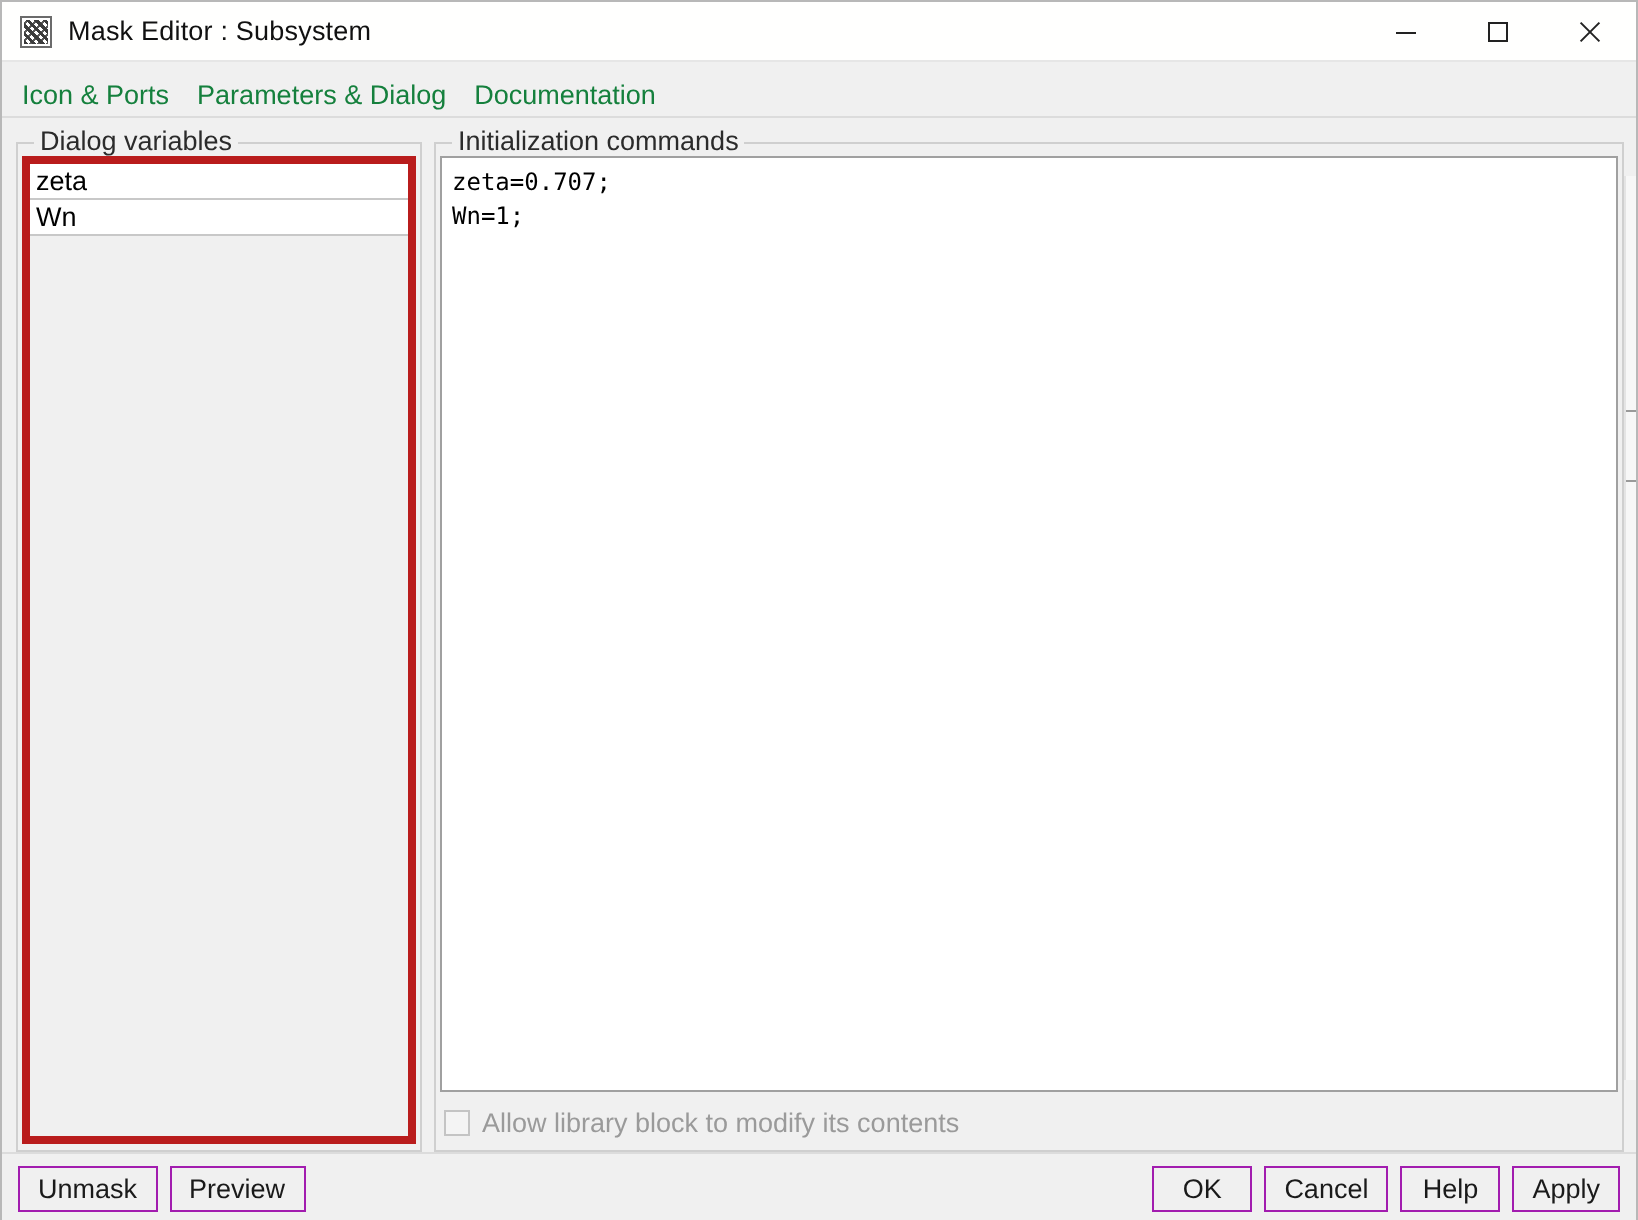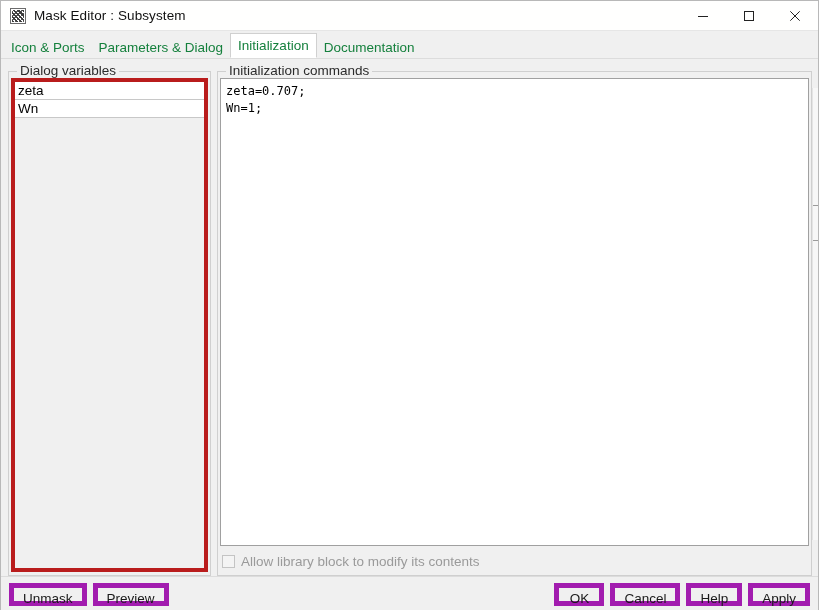--- a/index.html
+++ b/index.html
@@ -246,21 +246,21 @@
     box-sizing: border-box;
     position: relative;
   }
   .bb-left { display: flex; gap: 6px; }
   .bb-right { display: flex; gap: 6px; margin-left: auto; }
   .btn {
     min-width: 50px;
     height: 23px;
     padding: 0 9px;
     background: #f0f0f0;
-    border: 5px solid #a21caf;
+    border: 1px solid #a21caf;
     box-sizing: border-box;
     font-family: "Liberation Sans", sans-serif;
     font-size: 13.5px;
     color: #1a1a1a;
     cursor: default;
     line-height: 21px;
     text-align: center;
     white-space: nowrap;
   }
   .btn.wide { min-width: 62px; }
@@ -314,21 +314,20 @@
               <line x1="10.7" y1="1.3" x2="1.3" y2="10.7" stroke="#222" stroke-width="1"></line>
             </svg>
         </span>
       </button>
     </div>
   </div>
 
   <div class="tabstrip">
     <div class="tab">Icon &amp; Ports</div>
     <div class="tab">Parameters &amp; Dialog</div>
-    <div class="tab selected">Initialization</div>
     <div class="tab">Documentation</div>
   </div>
 
   <div class="content">
 
     <div class="left-pane group">
       <div class="group-label">Dialog variables</div>
       <div class="group-frame"></div>
       <div class="varlist">
         <div class="varitem">zeta</div>

